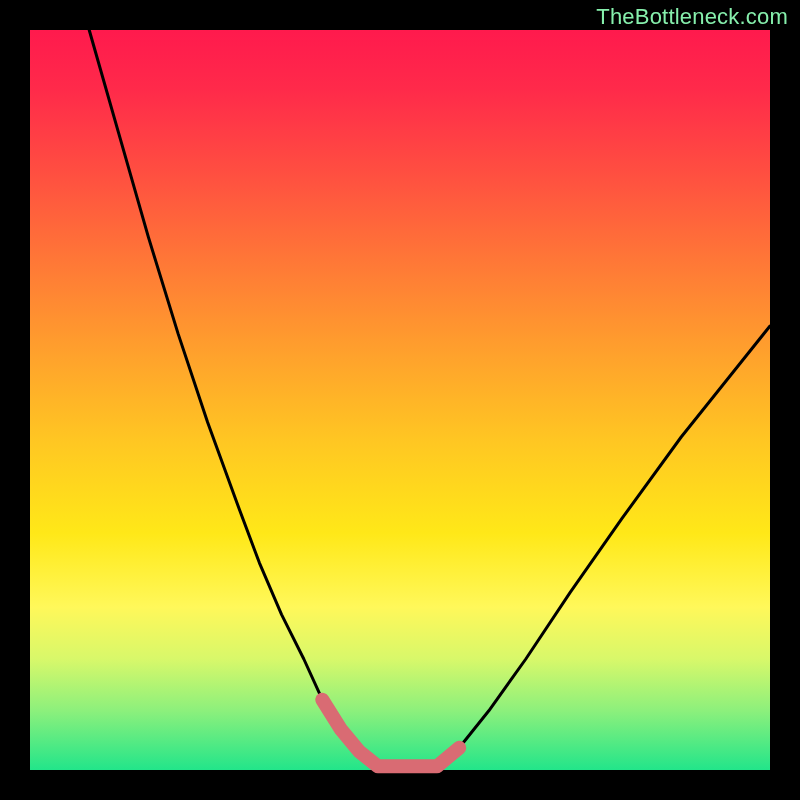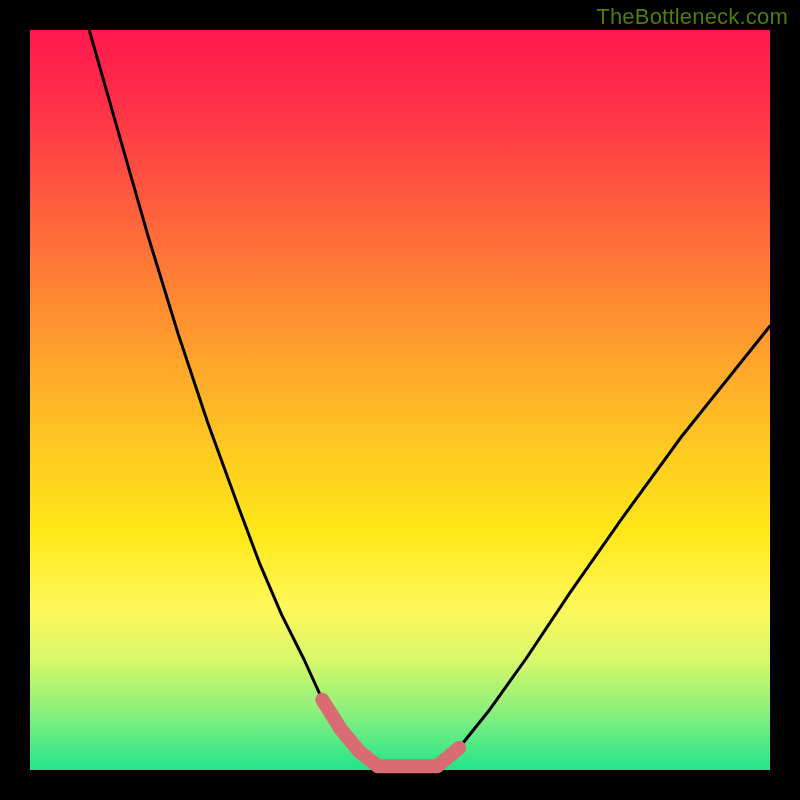--- a/index.html
+++ b/index.html
@@ -36,21 +36,21 @@
       #fff85a 78%,
       #d8f86a 85%,
       #8cf07c 92%,
       #22e58a 100%
     );
   }
   .watermark {
     position: absolute;
     top: 4px;
     right: 12px;
-    color: #4d7c0f;
+    color: #86efac;
     font-size: 22px;
     font-weight: 500;
     letter-spacing: 0.2px;
     user-select: none;
   }
   svg.curve {
     position: absolute;
     left: 0;
     top: 0;
     width: 740px;

